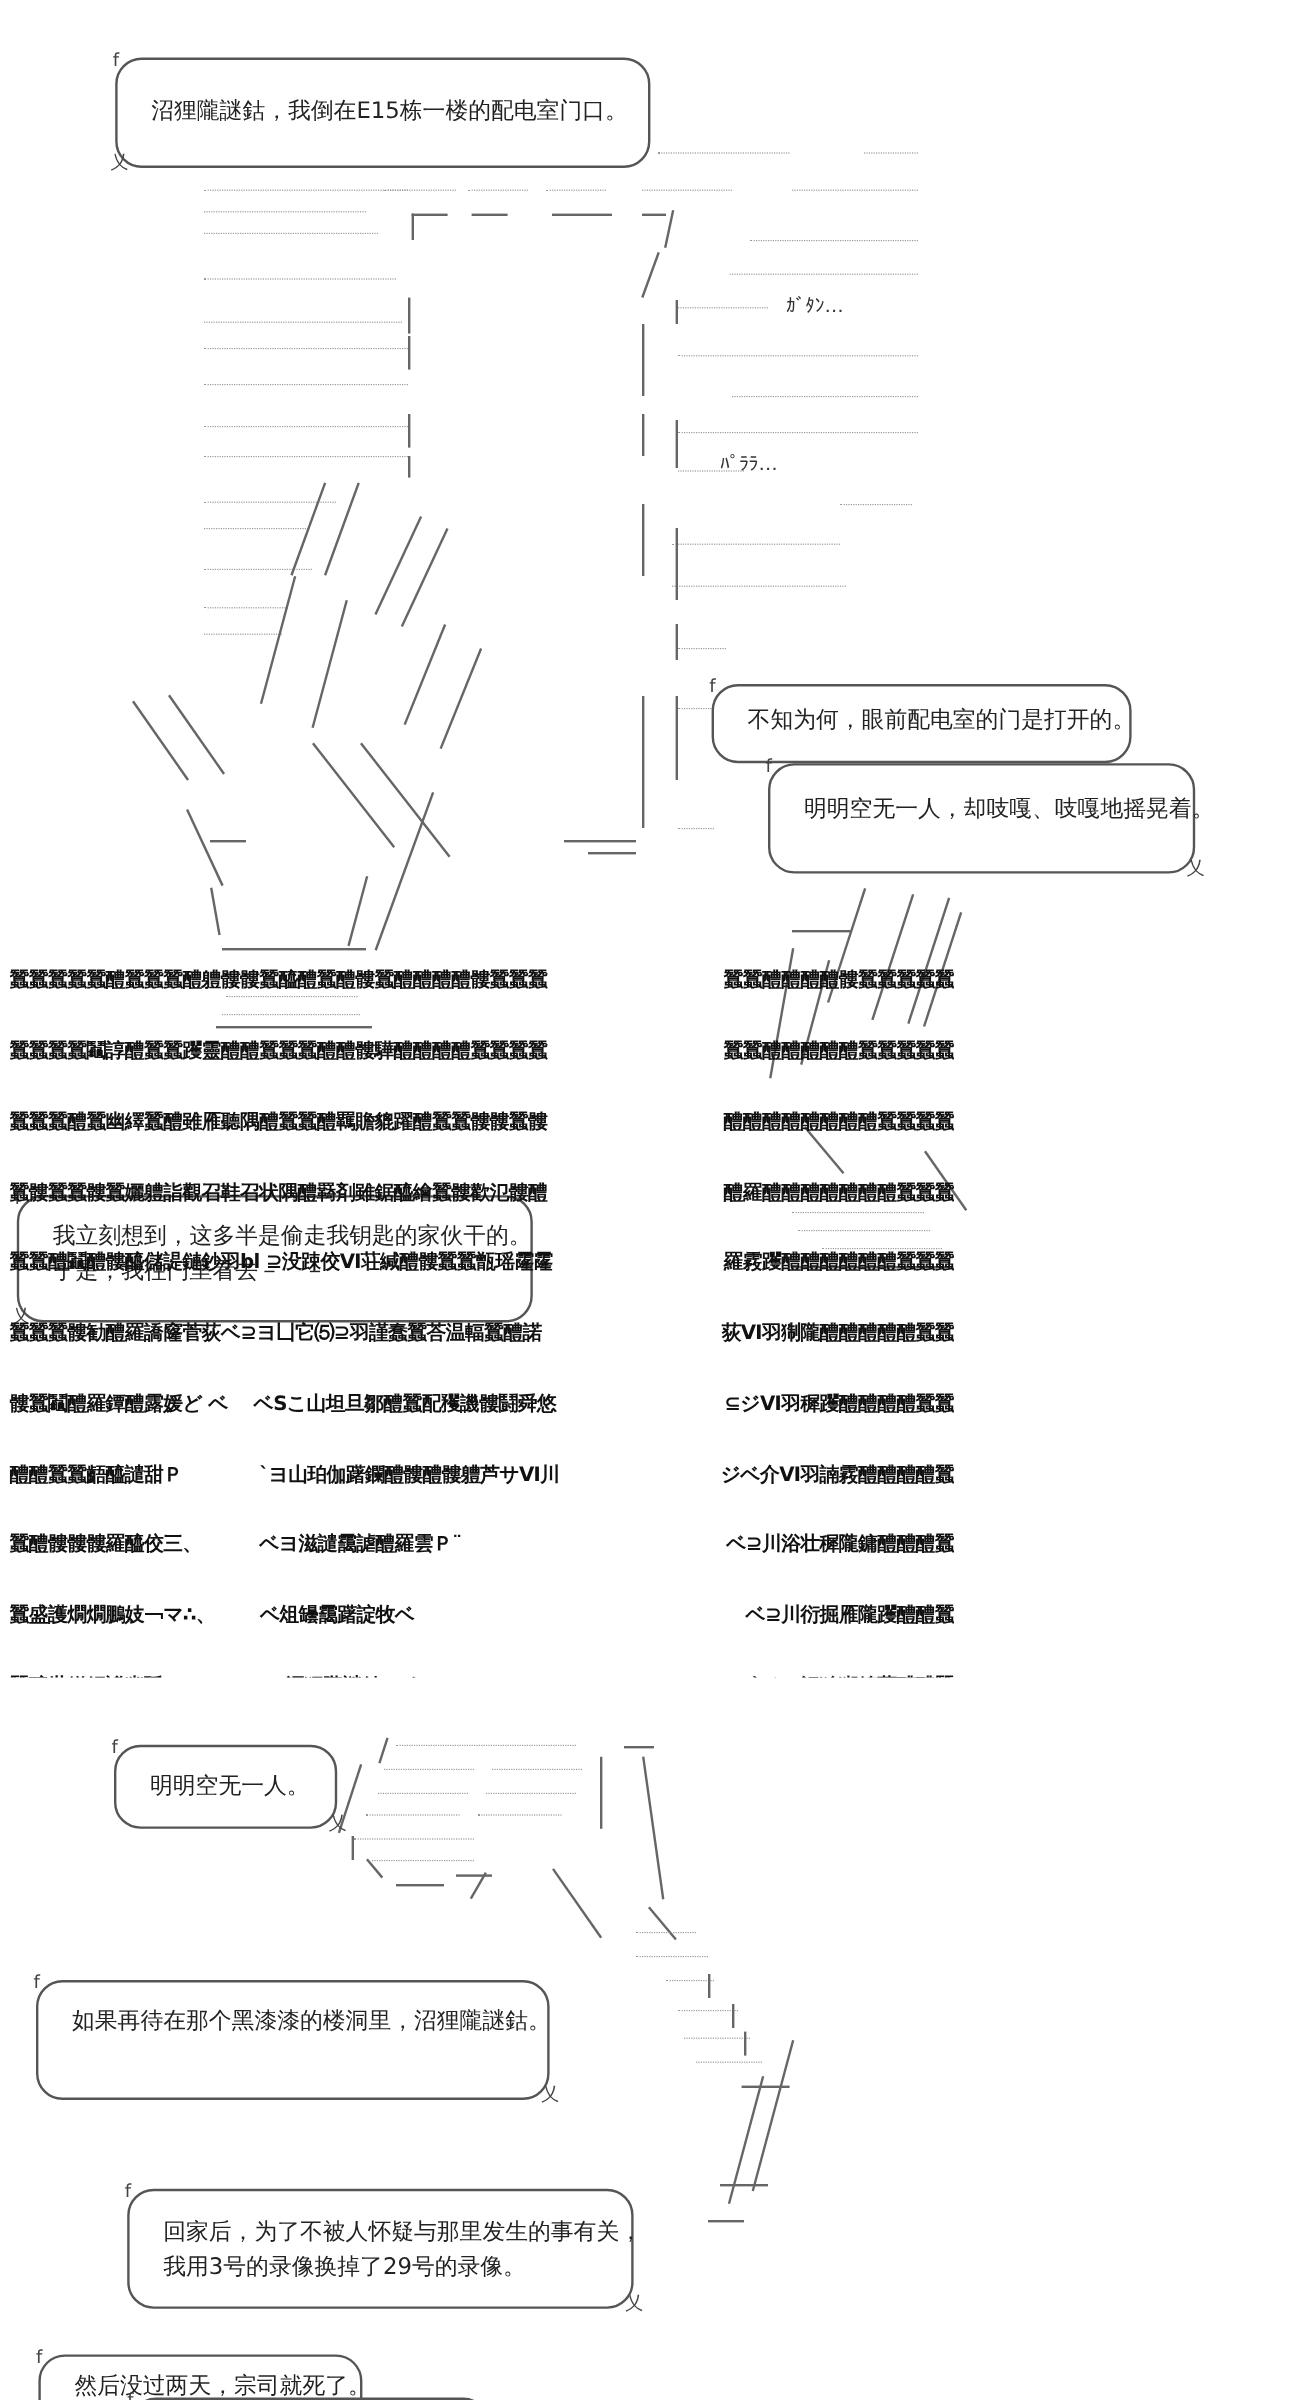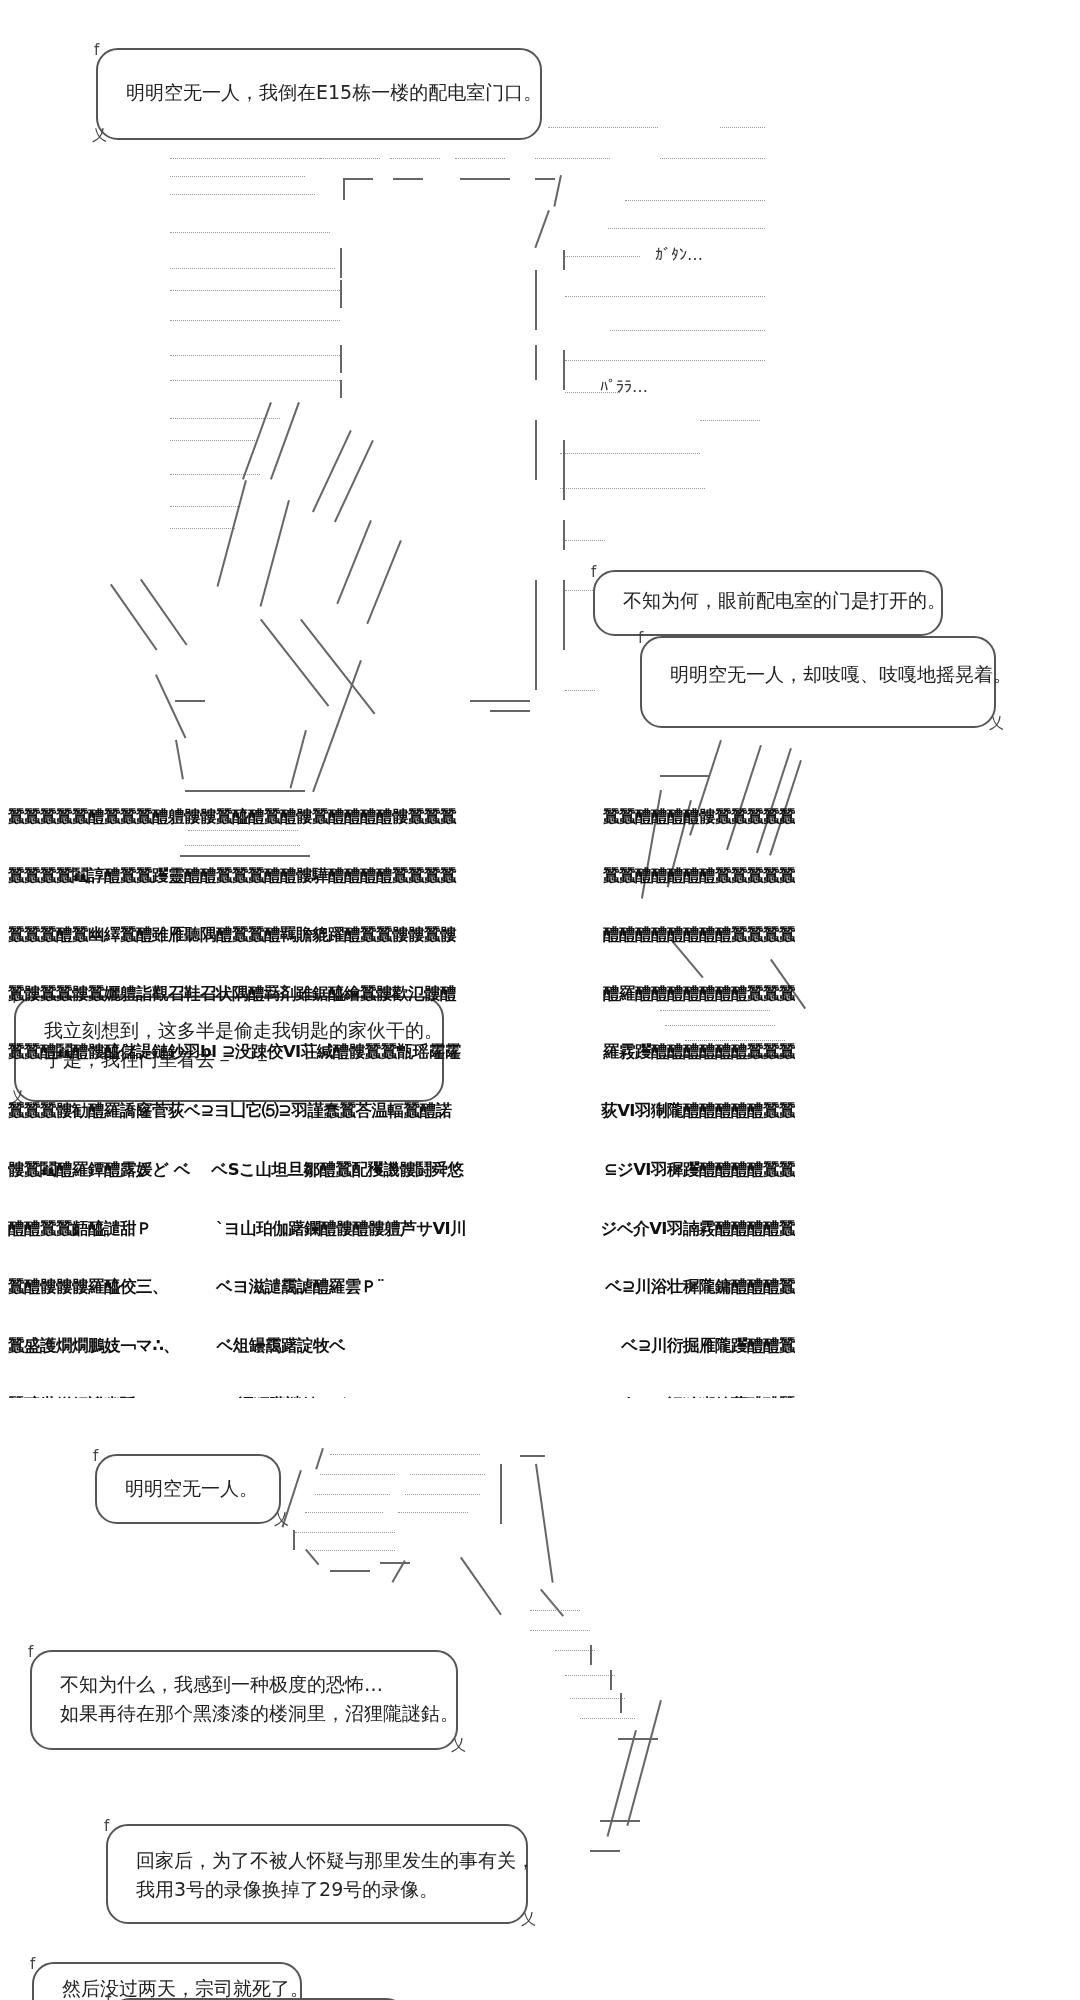--- a/index.html
+++ b/index.html
@@ -129,21 +129,21 @@
     <div class="dots" style="left:665px;top:1025px;width:110px;"></div>
     <div class="dots" style="left:685px;top:1040px;width:100px;"></div>
     <div class="stroke" style="left:660px;top:775px;width:50px;height:2px;"></div>
   </div>
 
   <div class="sfx" style="left:655px;top:245px;">ｶﾞﾀﾝ…</div>
   <div class="sfx" style="left:600px;top:377px;">ﾊﾟﾗﾗ…</div>
 
   <div class="bubble" style="left:96px;top:48px;width:446px;height:92px;padding-top:28px;">
     <span class="corner-f">f</span>
-    <span class="line">明明空无一人，我倒在E15栋一楼的配电室门口。</span>
+    <span class="line">沼狸隴謎鈷，我倒在E15栋一楼的配电室门口。</span>
     <span class="corner-x">乂</span>
   </div>
 
   <div class="bubble" style="left:593px;top:570px;width:350px;height:66px;padding-top:14px;">
     <span class="corner-f">f</span>
     <span class="line">不知为何，眼前配电室的门是打开的。</span>
   </div>
 
   <div class="bubble" style="left:640px;top:636px;width:356px;height:92px;padding-top:22px;">
     <span class="corner-f">f</span>
@@ -267,21 +267,20 @@
   </div>
 
   <div class="bubble" style="left:95px;top:1454px;width:186px;height:70px;padding-top:18px;">
     <span class="corner-f">f</span>
     <span class="line">明明空无一人。</span>
     <span class="corner-xr">乂</span>
   </div>
 
   <div class="bubble" style="left:30px;top:1650px;width:428px;height:100px;padding-top:18px;">
     <span class="corner-f">f</span>
-    <span class="line">不知为什么，我感到一种极度的恐怖…</span>
     <span class="line">如果再待在那个黑漆漆的楼洞里，沼狸隴謎鈷。</span>
     <span class="corner-xr">乂</span>
   </div>
 
   <div class="bubble" style="left:106px;top:1824px;width:422px;height:100px;padding-top:20px;">
     <span class="corner-f">f</span>
     <span class="line">回家后，为了不被人怀疑与那里发生的事有关，</span>
     <span class="line">我用3号的录像换掉了29号的录像。</span>
     <span class="corner-xr">乂</span>
   </div>

